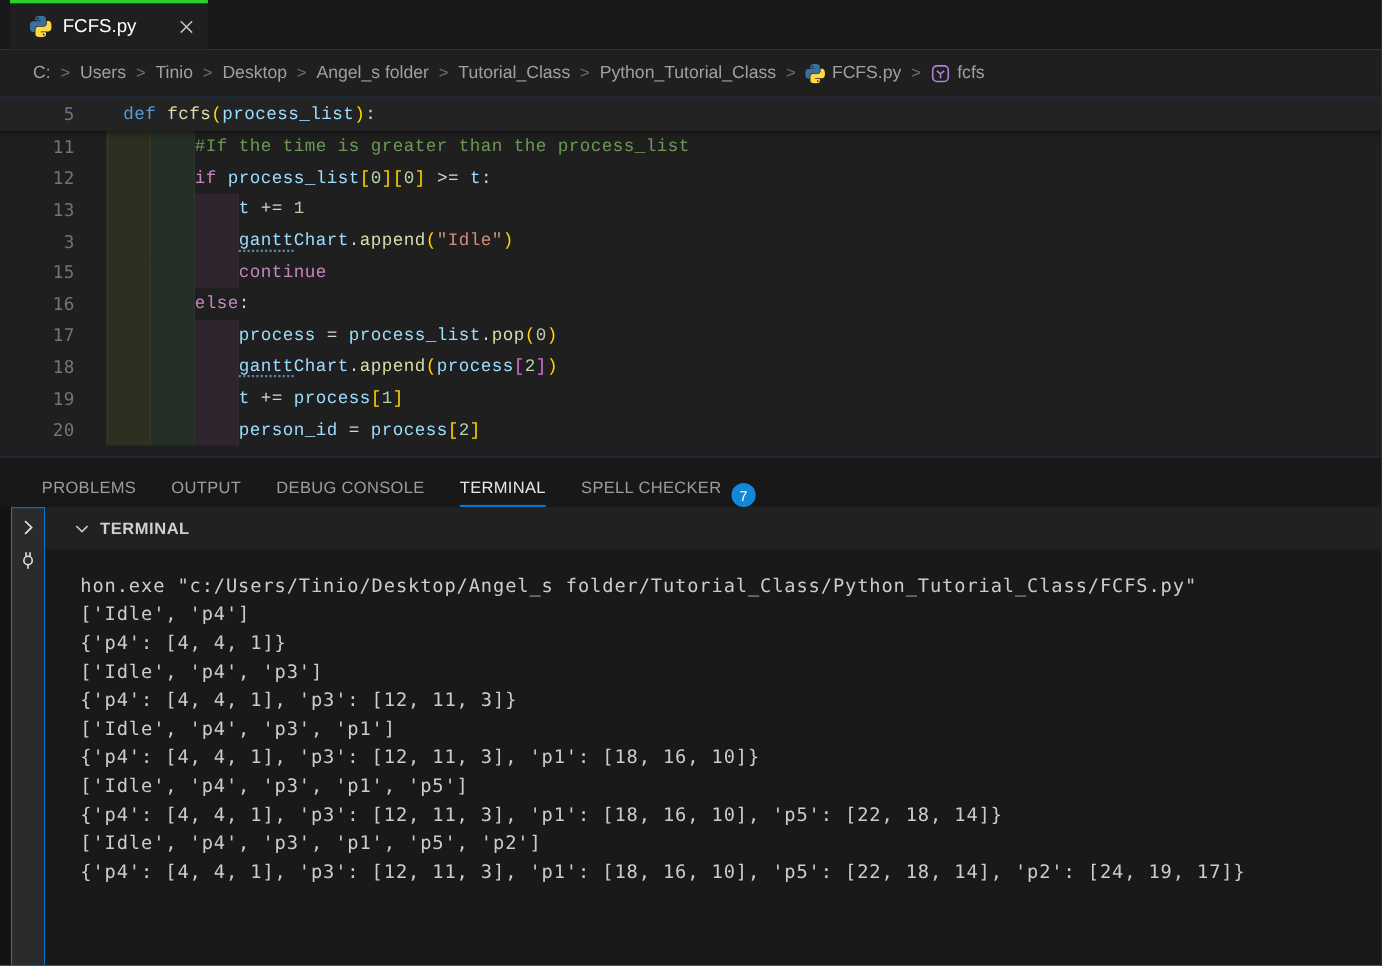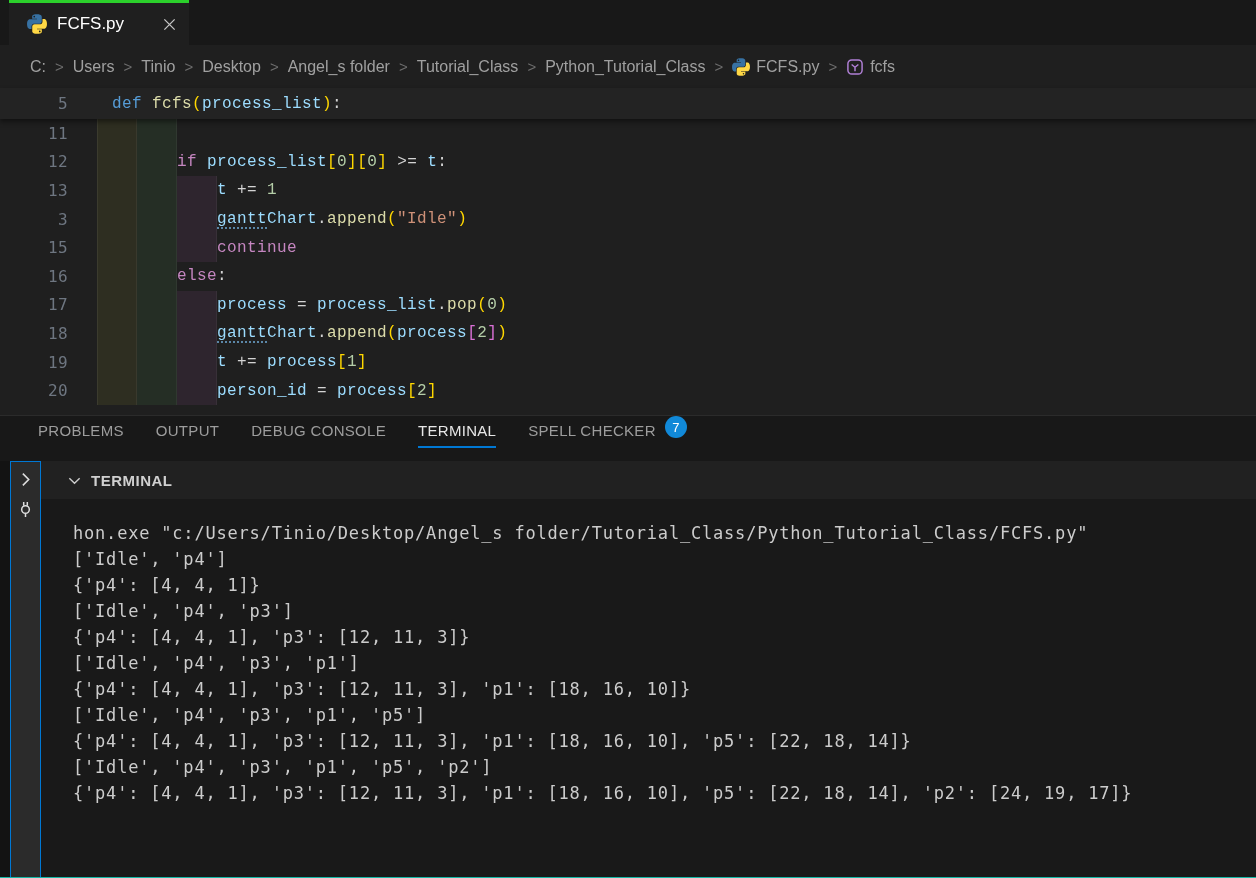--- a/index.html
+++ b/index.html
@@ -1,19 +1,19 @@
 <!DOCTYPE html>
 <html><head>
 <meta charset="utf-8">
 <style>
   * { margin:0; padding:0; box-sizing:border-box; }
   html,body { background:#101010; }
   #app {
     position:relative; width:1256px; height:878px; overflow:hidden;
-    background:#14b8a6; font-family:"Liberation Sans", sans-serif;
+    background:#3b82f6; font-family:"Liberation Sans", sans-serif;
     -webkit-font-smoothing:antialiased;
   }
   
   .tabbar { height:45px; background:#181818; display:flex; align-items:stretch; }
   .tab {
     margin-left:9px; width:180px; background:#1f1f1f; border-top:3px solid #2bd02b;
     display:flex; align-items:center; padding:0 12px 0 18px; cursor:pointer;
   }
   .tab-label { color:#ffffff; font-size:17px; margin-left:10px; flex:1; }
   .close-btn { color:#c5c5c5; display:flex; align-items:center; }
@@ -50,21 +50,21 @@
   .tk-num { color:#B5CEA8; }
   .tk-str { color:#CE9178; }
   .tk-cmt { color:#6A9955; }
   .tk-pln { color:#D4D4D4; }
   .tk-br1 { color:#FFD700; }
   .tk-br2 { color:#DA70D6; }
   .tk-sp  { text-decoration:underline dotted #5b87a8; text-decoration-thickness:2px; text-underline-offset:4px; }
   
   .panel { border-top:1px solid #2b2b2b; height:462px; background:#181818; display:flex; flex-direction:column; }
   .ptabs { height:45px; display:flex; align-items:center; padding-left:22px; flex:none; }
-  .ptab { padding:0 16px; height:100%; display:flex; align-items:flex-start; cursor:pointer; }
+  .ptab { padding:0 16px; height:100%; display:flex; align-items:flex-end; cursor:pointer; }
   .ptab-label {
     font-size:15px; color:#9d9d9d; letter-spacing:0.3px;
     padding:6px 0 7px 0; border-bottom:2px solid transparent;
   }
   .ptab.active .ptab-label { color:#e7e7e7; border-bottom-color:#0078d4; }
   .pbadge {
     margin-left:9px; width:22px; height:22px; border-radius:50%; background:#1189d8;
     color:#ffffff; font-size:13px; display:flex; align-items:center; justify-content:center;
   }
   .pbody { flex:1; display:flex; min-height:0; }
@@ -168,20 +168,21 @@
     <div class="sticky">
       <div class="gutter">5</div>
       <div class="code"><span class="tk-kw">def</span><span class="tk-pln"> </span><span class="tk-fn">fcfs</span><span class="tk-br1">(</span><span class="tk-var">process_list</span><span class="tk-br1">)</span><span class="tk-pln">:</span></div>
     </div>
     <div id="code-lines">
         <div class="code-row">
           <div class="gutter">11</div>
           <div class="code-area">
             <div class="ind l0"></div>
             <div class="ind l1"></div>
+            <div class="code"><span class="tk-cmt">        #If the time is greater than the process_list</span></div>
           </div>
         </div>
         <div class="code-row">
           <div class="gutter">12</div>
           <div class="code-area">
             <div class="ind l0"></div>
             <div class="ind l1"></div>
             <div class="code"><span class="tk-pln">        </span><span class="tk-kwc">if</span><span class="tk-pln"> </span><span class="tk-var">process_list</span><span class="tk-br1">[</span><span class="tk-num">0</span><span class="tk-br1">]</span><span class="tk-br1">[</span><span class="tk-num">0</span><span class="tk-br1">]</span><span class="tk-pln"> &gt;= </span><span class="tk-var">t</span><span class="tk-pln">:</span></div>
           </div>
         </div>

